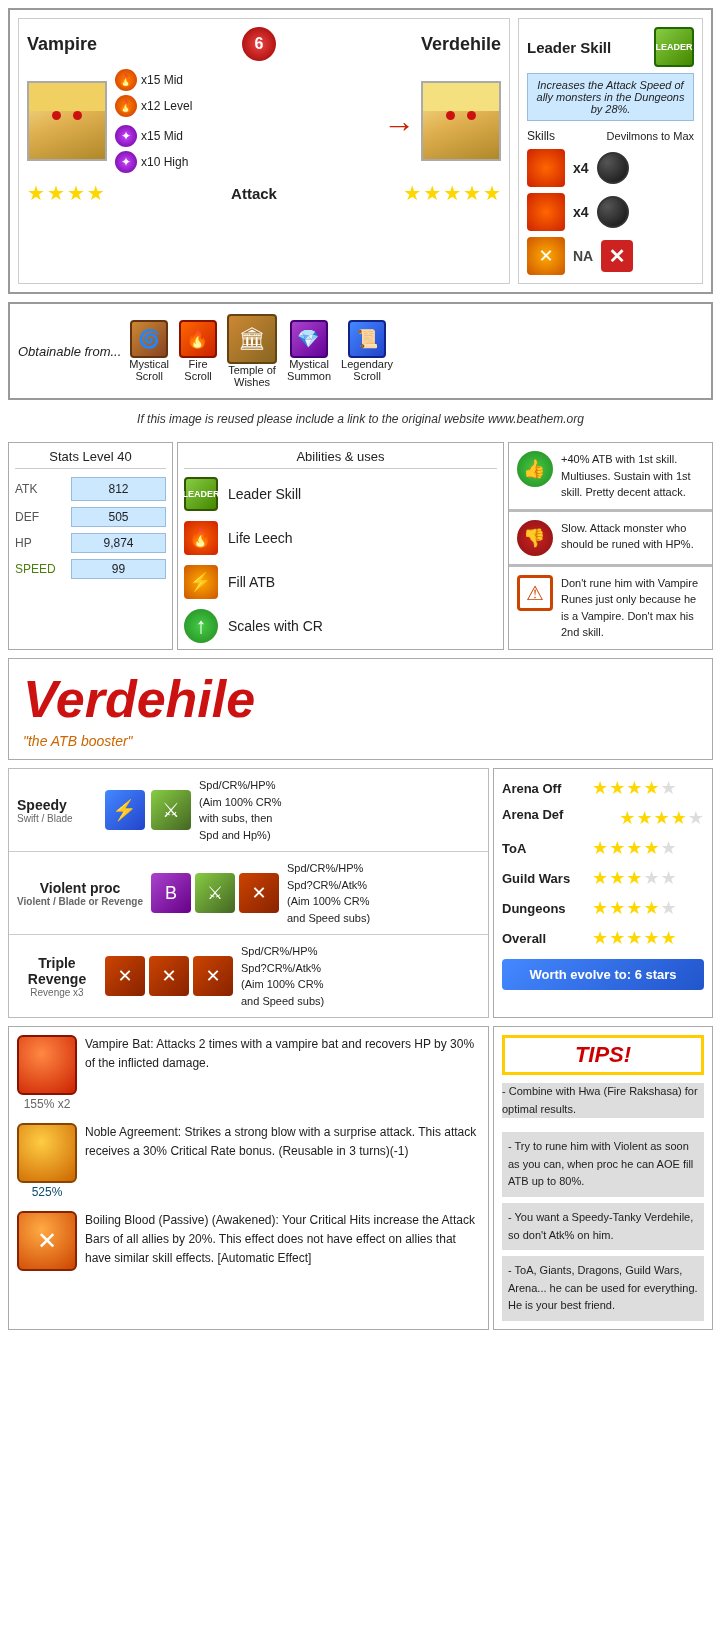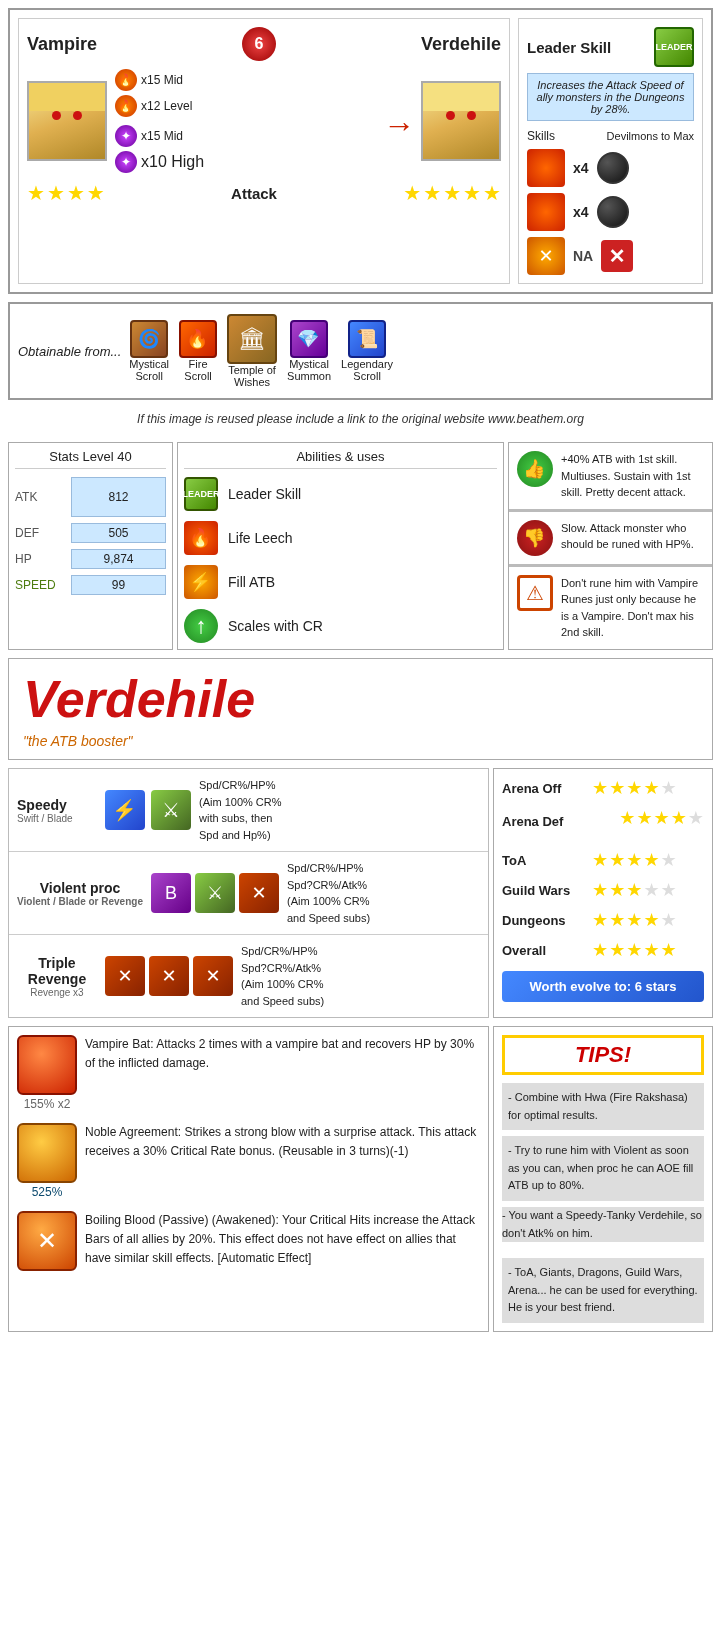--- a/index.html
+++ b/index.html
@@ -41,21 +41,21 @@
           <div style="display:flex; align-items:center; margin-bottom:8px;">
             <div style="width:22px;height:22px;background:radial-gradient(circle,#ff8800,#cc3300);border-radius:50%;display:flex;align-items:center;justify-content:center;color:#fff;font-size:12px;margin-right:4px;">🔥</div>
             <span style="font-size:12px;">x12 Level</span>
           </div>
           <div style="display:flex; align-items:center; margin-bottom:4px;">
             <div style="width:22px;height:22px;background:radial-gradient(circle,#cc44ff,#660099);border-radius:50%;display:flex;align-items:center;justify-content:center;color:#fff;font-size:12px;margin-right:4px;">✦</div>
             <span style="font-size:12px;">x15 Mid</span>
           </div>
           <div style="display:flex; align-items:center;">
             <div style="width:22px;height:22px;background:radial-gradient(circle,#cc44ff,#660099);border-radius:50%;display:flex;align-items:center;justify-content:center;color:#fff;font-size:12px;margin-right:4px;">✦</div>
-            <span style="font-size:16px;">x10 High</span>
+            <span style="font-size:12px;">x10 High</span>
           </div>
         </div>
 
         <div style="font-size:32px;color:#cc2200;margin:0 2px;">→</div>
 
         <div style="width:80px;height:80px;background:linear-gradient(160deg,#f8e898,#e0b050,#b08828);border:2px solid #aaa;flex-shrink:0;position:relative;overflow:hidden;">
           <div style="position:absolute;top:0;left:0;right:0;height:28px;background:#f5e080;"></div>
           <div style="position:absolute;top:28px;left:50%;transform:translateX(-50%);display:flex;gap:12px;">
             <div style="width:9px;height:9px;background:#cc1111;border-radius:50%;"></div>
             <div style="width:9px;height:9px;background:#cc1111;border-radius:50%;"></div>
@@ -137,21 +137,21 @@
 </div>
 
 <div style="text-align:center;font-style:italic;font-size:12px;padding:4px 8px 8px;color:#333;">If this image is reused please include a link to the original website www.beathem.org</div>
 
 <div style="display:flex;gap:4px;margin:8px;">
 
   <div style="width:165px;border:1px solid #aaa;padding:6px;">
     <div style="text-align:center;font-size:13px;border-bottom:1px solid #ccc;padding-bottom:4px;margin-bottom:8px;">Stats Level 40</div>
     <div style="display:flex;align-items:center;margin-bottom:6px;gap:6px;">
       <span style="width:50px;font-size:12px;color:#555;">ATK</span>
-      <div style="flex:1;background:#cce8ff;border:1px solid #99bbdd;text-align:center;font-size:12px;padding:12px 4px;">812</div>
+      <div style="flex:1;background:#cce8ff;border:1px solid #99bbdd;text-align:center;font-size:12px;padding:4px 4px;">812</div>
     </div>
     <div style="display:flex;align-items:center;margin-bottom:6px;gap:6px;">
       <span style="width:50px;font-size:12px;color:#555;">DEF</span>
       <div style="flex:1;background:#cce8ff;border:1px solid #99bbdd;text-align:center;font-size:12px;padding:2px 4px;">505</div>
     </div>
     <div style="display:flex;align-items:center;margin-bottom:6px;gap:6px;">
       <span style="width:50px;font-size:12px;color:#555;">HP</span>
       <div style="flex:1;background:#cce8ff;border:1px solid #99bbdd;text-align:center;font-size:12px;padding:2px 4px;">9,874</div>
     </div>
     <div style="display:flex;align-items:center;gap:6px;">
@@ -251,21 +251,21 @@
     <div style="display:flex;align-items:center;margin-bottom:8px;">
       <span style="width:90px;font-size:13px;font-weight:bold;">Arena Off</span>
       <div style="display:flex;gap:1px;">
         <span style="color:gold;font-size:18px;">★</span>
         <span style="color:gold;font-size:18px;">★</span>
         <span style="color:gold;font-size:18px;">★</span>
         <span style="color:gold;font-size:18px;">★</span>
         <span style="color:#ddd;font-size:18px;">★</span>
       </div>
     </div>
-    <div style="display:flex;align-items:flex-end;margin-bottom:20px;gap:48px;">
+    <div style="display:flex;align-items:flex-start;margin-bottom:8px;gap:48px;">
       <span style="width:90px;font-size:13px;font-weight:bold;">Arena Def</span>
       <div style="display:flex;gap:1px;">
         <span style="color:gold;font-size:18px;">★</span>
         <span style="color:gold;font-size:18px;">★</span>
         <span style="color:gold;font-size:18px;">★</span>
         <span style="color:gold;font-size:18px;">★</span>
         <span style="color:#ddd;font-size:18px;">★</span>
       </div>
     </div>
     <div style="display:flex;align-items:center;margin-bottom:8px;">
@@ -335,18 +335,18 @@
     <div style="display:flex;gap:8px;align-items:flex-start;">
       <div style="display:flex;flex-direction:column;align-items:center;">
         <div style="width:60px;height:60px;background:radial-gradient(circle at 40% 30%,#ffaa44,#cc4400);border:2px solid #882200;border-radius:6px;display:flex;align-items:center;justify-content:center;color:#fff;font-size:24px;">✕</div>
       </div>
       <span style="font-size:12px;line-height:1.6;">Boiling Blood (Passive) (Awakened): Your Critical Hits increase the Attack Bars of all allies by 20%. This effect does not have effect on allies that have similar skill effects. [Automatic Effect]</span>
     </div>
   </div>
 
   <div style="width:220px;border:1px solid #aaa;padding:8px;">
     <div style="text-align:center;font-size:22px;font-weight:bold;color:#cc0000;border:3px solid #ffcc00;padding:4px 10px;margin-bottom:8px;font-style:italic;">TIPS!</div>
-    <div style="background:#ddd;padding:6px;margin-bottom:6px;font-size:11px;line-height:1.6;">- Combine with Hwa (Fire Rakshasa) for optimal results.</div>
+    <div style="background:#ddd;margin-bottom:14px;font-size:11px;line-height:1.6;">- Combine with Hwa (Fire Rakshasa) for optimal results.</div>
     <div style="background:#ddd;padding:6px;margin-bottom:6px;font-size:11px;line-height:1.6;">- Try to rune him with Violent as soon as you can, when proc he can AOE fill ATB up to 80%.</div>
-    <div style="background:#ddd;margin-bottom:16px;font-size:11px;line-height:1.6;">- You want a Speedy-Tanky Verdehile, so don't Atk% on him.</div>
+    <div style="background:#ddd;padding:6px;margin-bottom:6px;font-size:11px;line-height:1.6;">- You want a Speedy-Tanky Verdehile, so don't Atk% on him.</div>
     <div style="background:#ddd;padding:6px;font-size:11px;line-height:1.6;">- ToA, Giants, Dragons, Guild Wars, Arena... he can be used for everything. He is your best friend.</div>
   </div>
 </div>
 
 </body></html>

